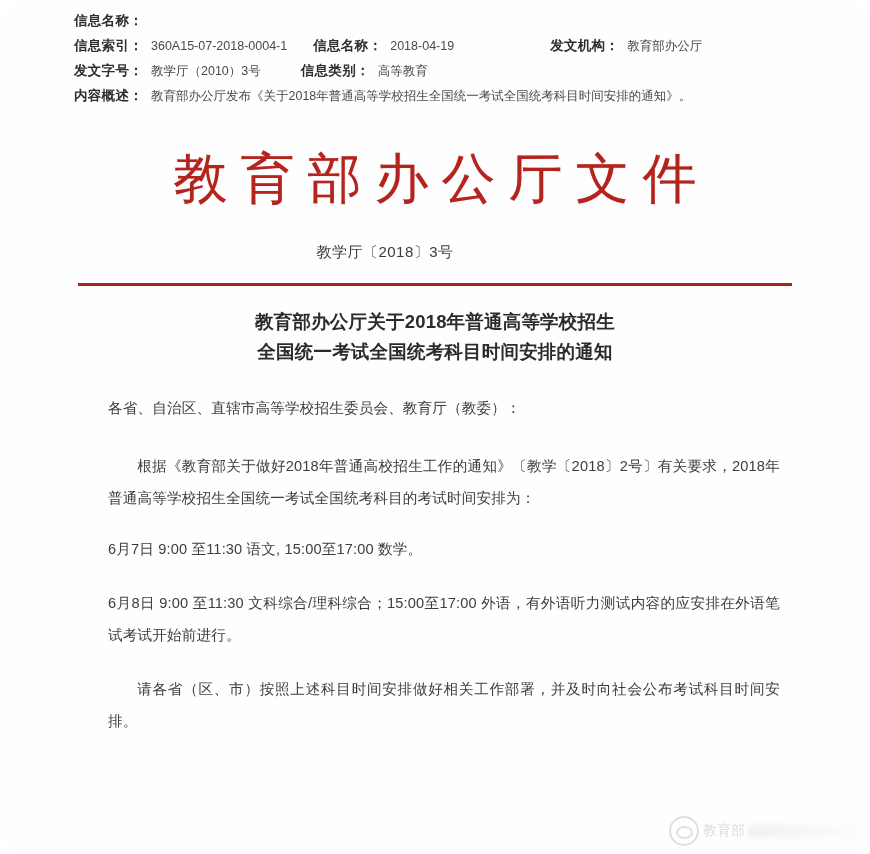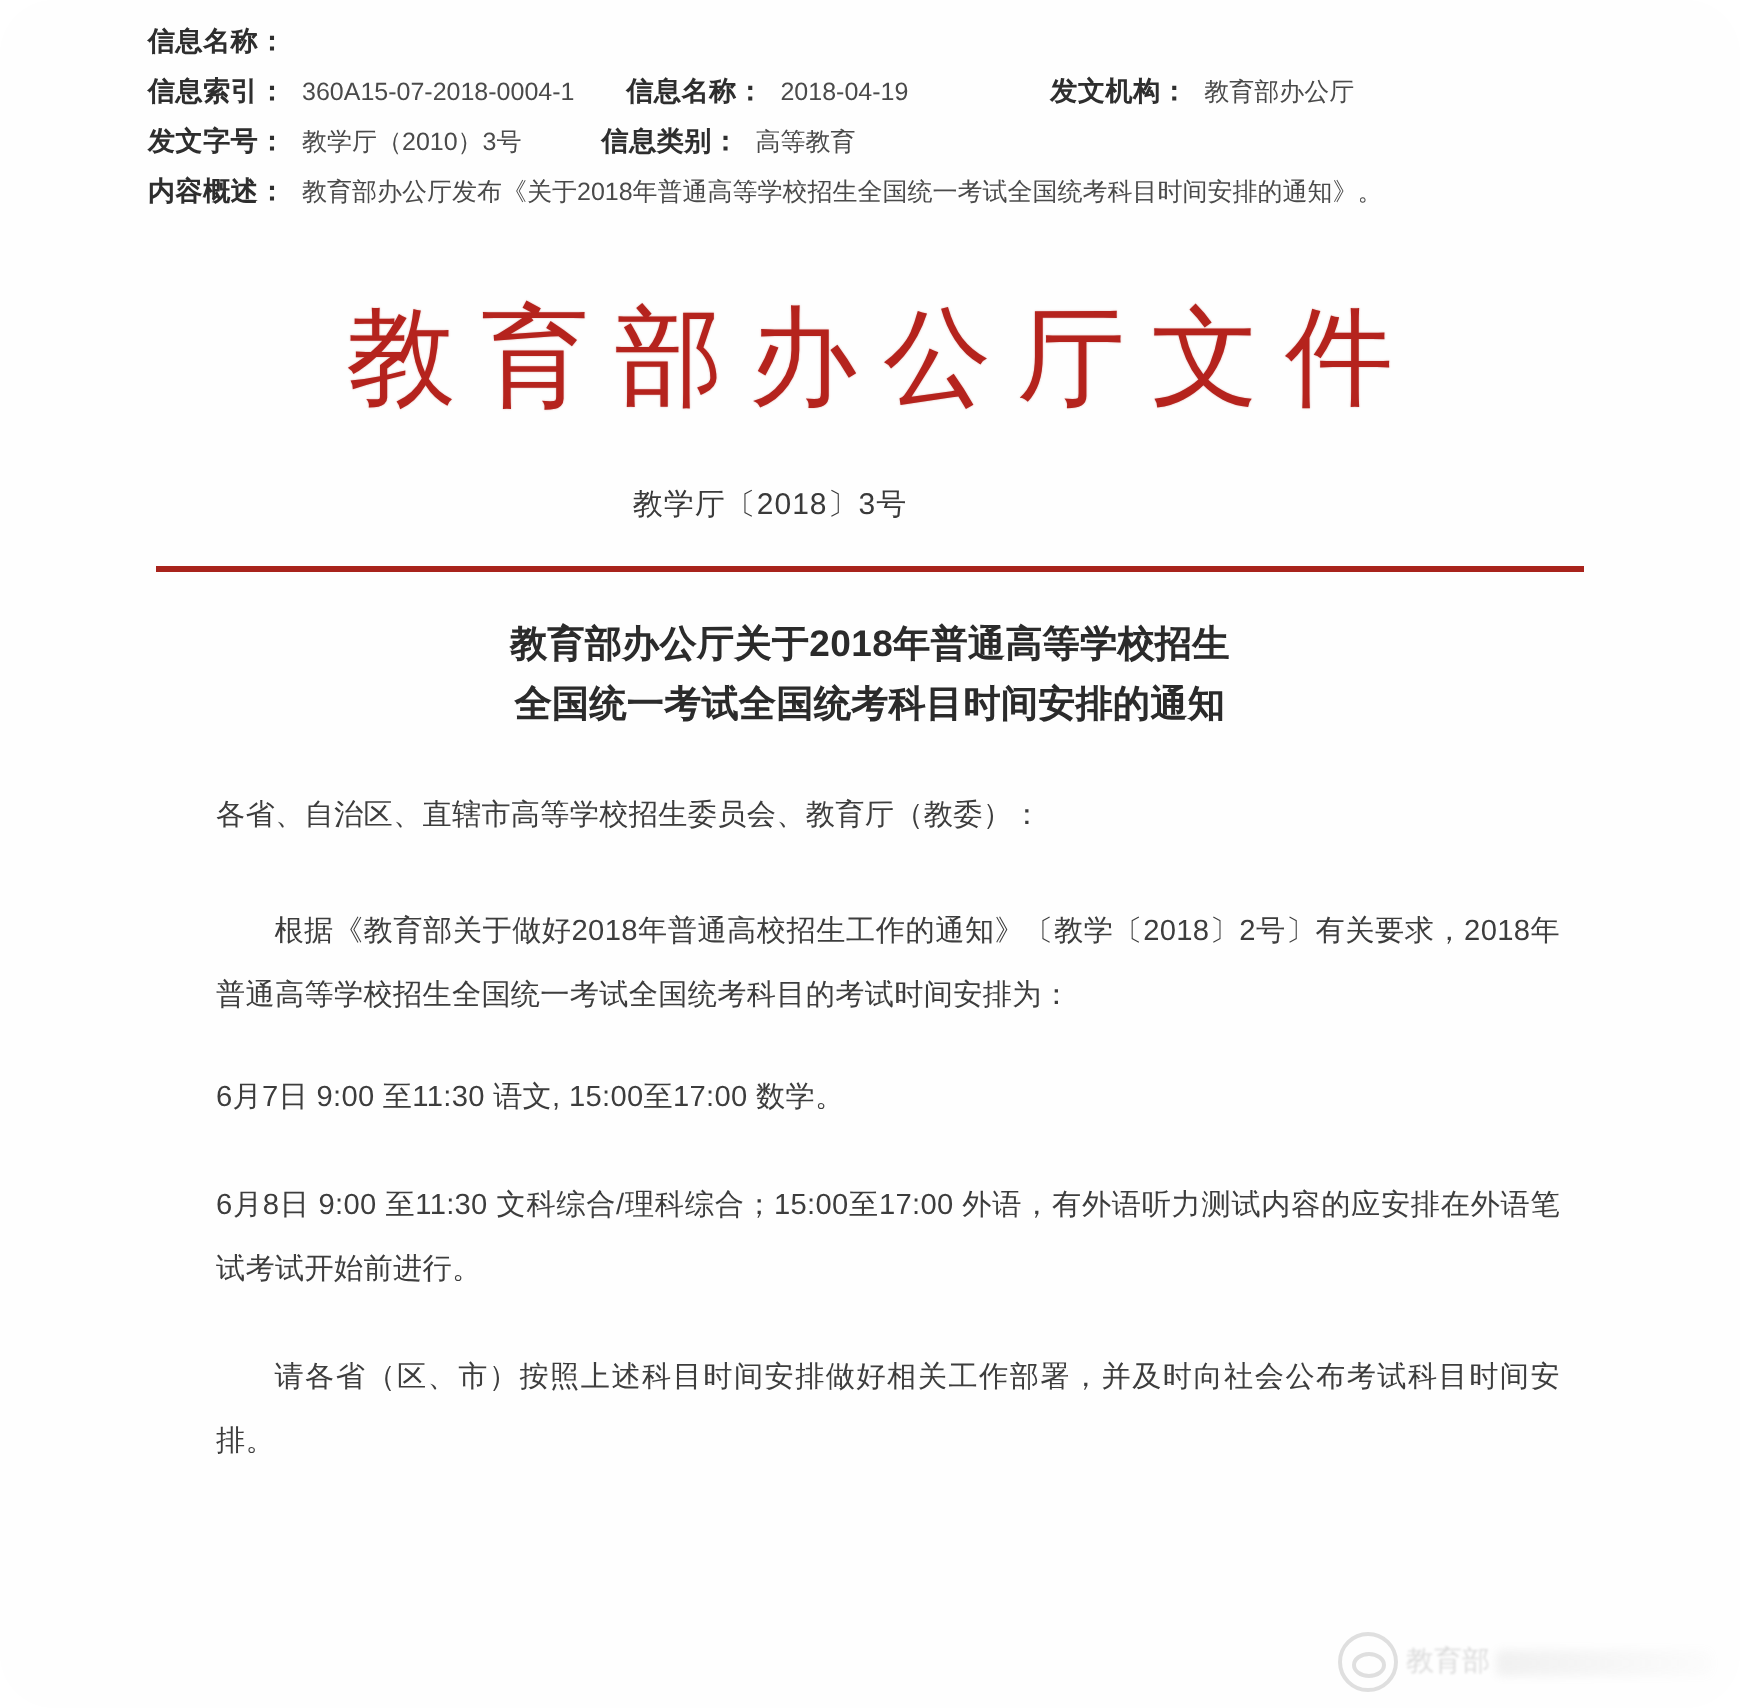--- a/index.html
+++ b/index.html
@@ -52,21 +52,21 @@
     margin-left: 8px;
     flex: 0 0 auto;
   }
   .meta-value.title-red {
     color: #c0352b;
     font-weight: bold;
     font-size: 13px;
     letter-spacing: -0.1px;
   }
   .meta-gap-1 { margin-left: 26px; }
-  .meta-gap-2 { margin-left: 71px; }
+  .meta-gap-2 { margin-left: 96px; }
   .meta-gap-3 { margin-left: 40px; }
 
   
   .masthead {
     position: absolute;
     left: 0;
     top: 147px;
     width: 870px;
     text-align: center;
     font-family: "DejaVu Serif", "Liberation Serif", serif;

